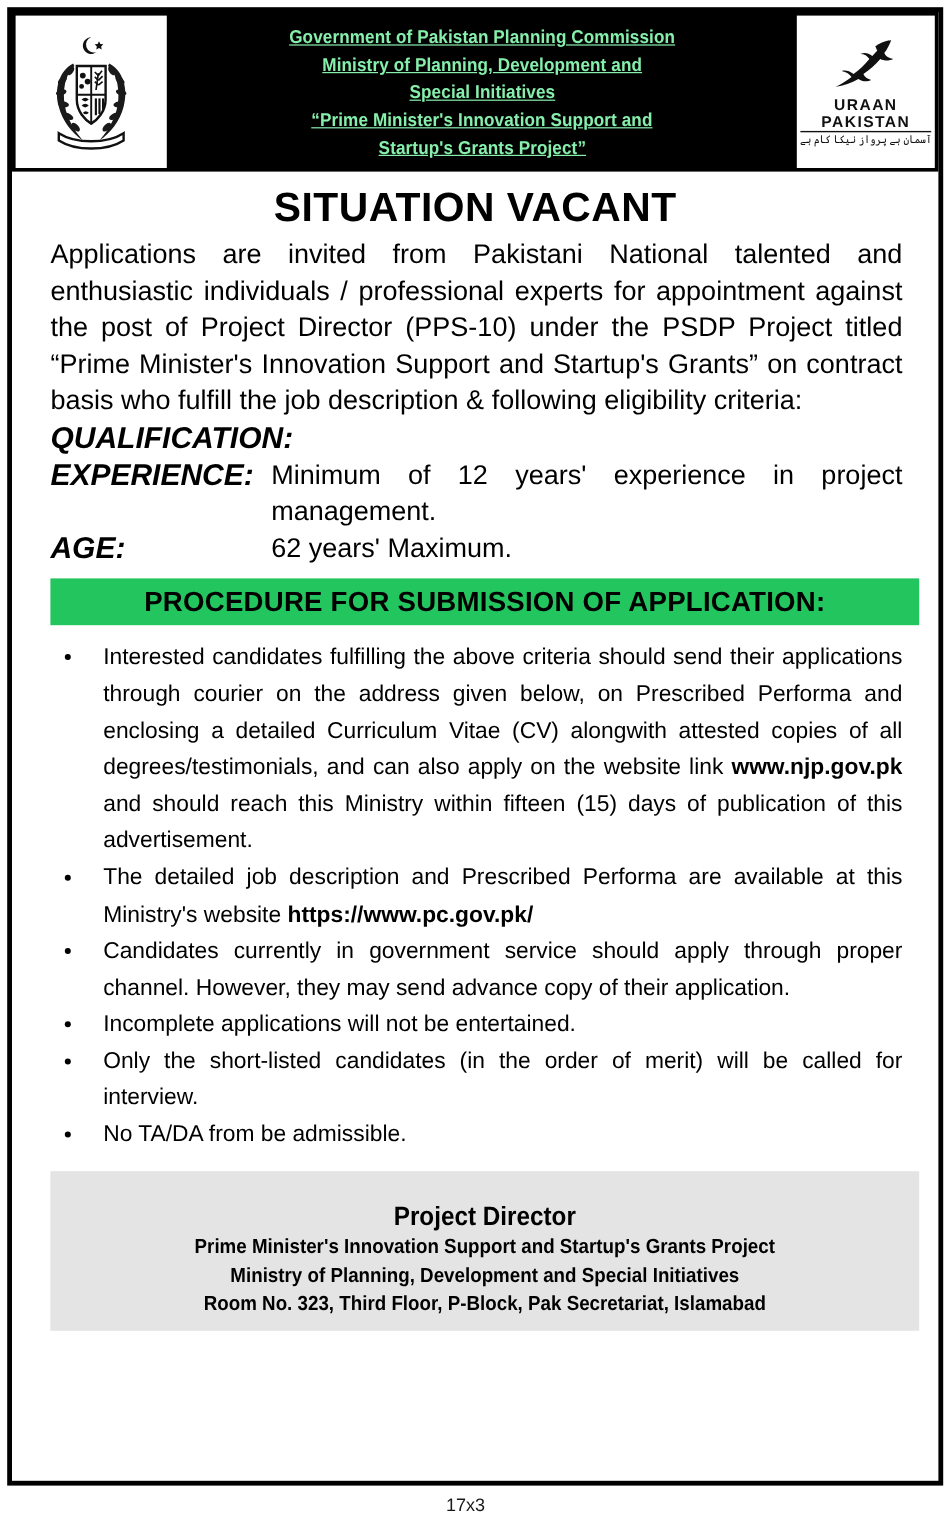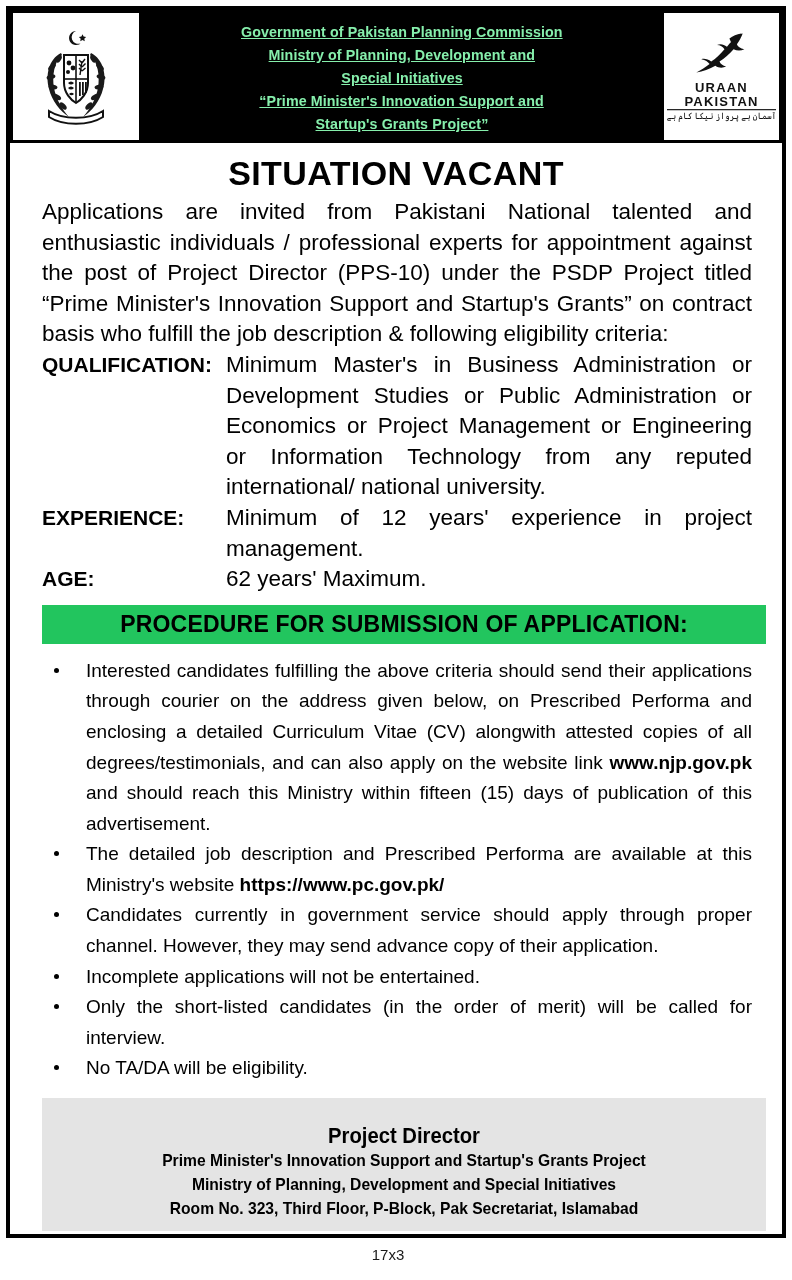--- a/index.html
+++ b/index.html
@@ -145,23 +145,24 @@
     margin: 0 30px 0 32px;
   }
   .crit-row {
     display: flex;
     align-items: flex-start;
   }
   .crit-label {
     flex: 0 0 184px;
     font-family: "Liberation Sans Narrow", "Liberation Sans", sans-serif;
     font-weight: bold;
-    font-size: 21px;
+    font-size: 25px;
     line-height: 30.6px;
     white-space: nowrap;
+    font-style: italic;
   }
   .crit-value {
     flex: 1 1 auto;
     font-family: "Liberation Sans Narrow", "Liberation Sans", sans-serif;
     font-size: 22.5px;
     line-height: 30.6px;
     text-align: justify;
     text-align-last: left;
   }
   .crit-value.nojust { text-align: left; }
@@ -344,41 +345,40 @@
 
     <div class="body-area">
 
       <div class="title-vacant">SITUATION VACANT</div>
 
       <div class="intro">Applications are invited from Pakistani National talented and enthusiastic individuals / professional experts for appointment against the post of Project Director (PPS-10) under the PSDP Project titled “Prime Minister's Innovation Support and Startup's Grants” on contract basis who fulfill the job description &amp; following eligibility criteria:</div>
 
       <div class="crit">
         <div class="crit-row">
           <div class="crit-label">QUALIFICATION:</div>
-          <div class="crit-value">Minimum Master's in Business Administration or Development Studies or Public Administration or Economics or Project Management or Engineering or Information Technology from any reputed international/ national university.</div>
         </div>
         <div class="crit-row">
           <div class="crit-label">EXPERIENCE:</div>
           <div class="crit-value">Minimum of 12 years' experience in project management.</div>
         </div>
         <div class="crit-row">
           <div class="crit-label">AGE:</div>
           <div class="crit-value nojust">62 years' Maximum.</div>
         </div>
       </div>
 
       <div class="gray-bar">PROCEDURE FOR SUBMISSION OF APPLICATION:</div>
 
       <ul class="bullets">
         <li><span class="dot"></span><span>Interested candidates fulfilling the above criteria should send their applications through courier on the address given below, on Prescribed Performa and enclosing a detailed Curriculum Vitae (CV) alongwith attested copies of all degrees/testimonials, and can also apply on the website link </span><b>www.njp.gov.pk</b><span> and should reach this Ministry within fifteen (15) days of publication of this advertisement.</span></li>
         <li><span class="dot"></span><span>The detailed job description and Prescribed Performa are available at this Ministry's website </span><b>https://www.pc.gov.pk/</b></li>
         <li><span class="dot"></span><span>Candidates currently in government service should apply through proper channel. However, they may send advance copy of their application.</span></li>
         <li><span class="dot"></span><span>Incomplete applications will not be entertained.</span></li>
         <li><span class="dot"></span><span>Only the short-listed candidates (in the order of merit) will be called for interview.</span></li>
-        <li><span class="dot"></span><span>No TA/DA will be eligibility.</span></li>
+        <li><span class="dot"></span><span>No TA/DA from be admissible.</span></li>
       </ul>
 
       <div class="contact">
         <div class="c-title">Project Director</div>
         <div class="c-line">Prime Minister's Innovation Support and Startup's Grants Project</div>
         <div class="c-line">Ministry of Planning, Development and Special Initiatives</div>
         <div class="c-line">Room No. 323, Third Floor, P-Block, Pak Secretariat, Islamabad</div>
       </div>
 
     </div>

